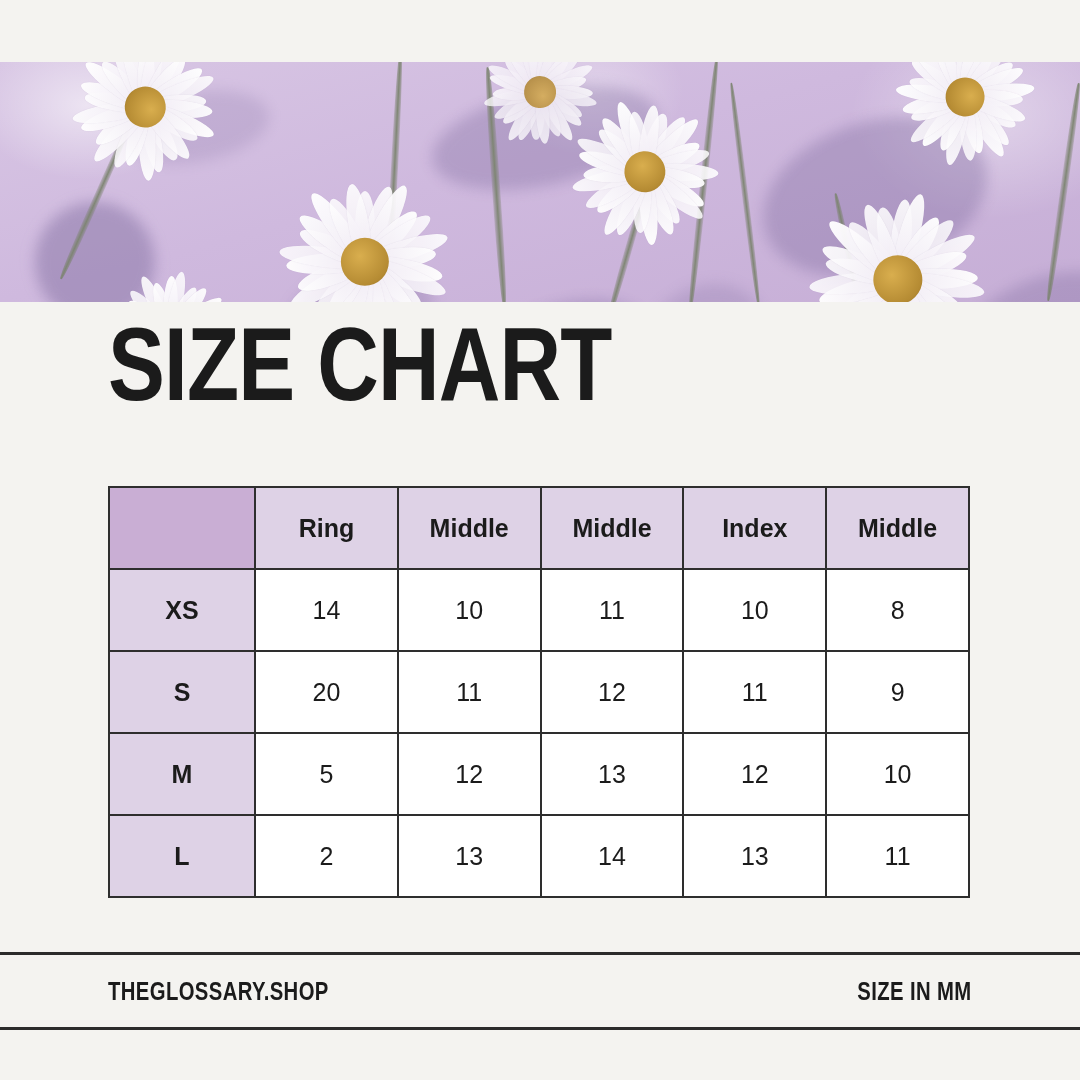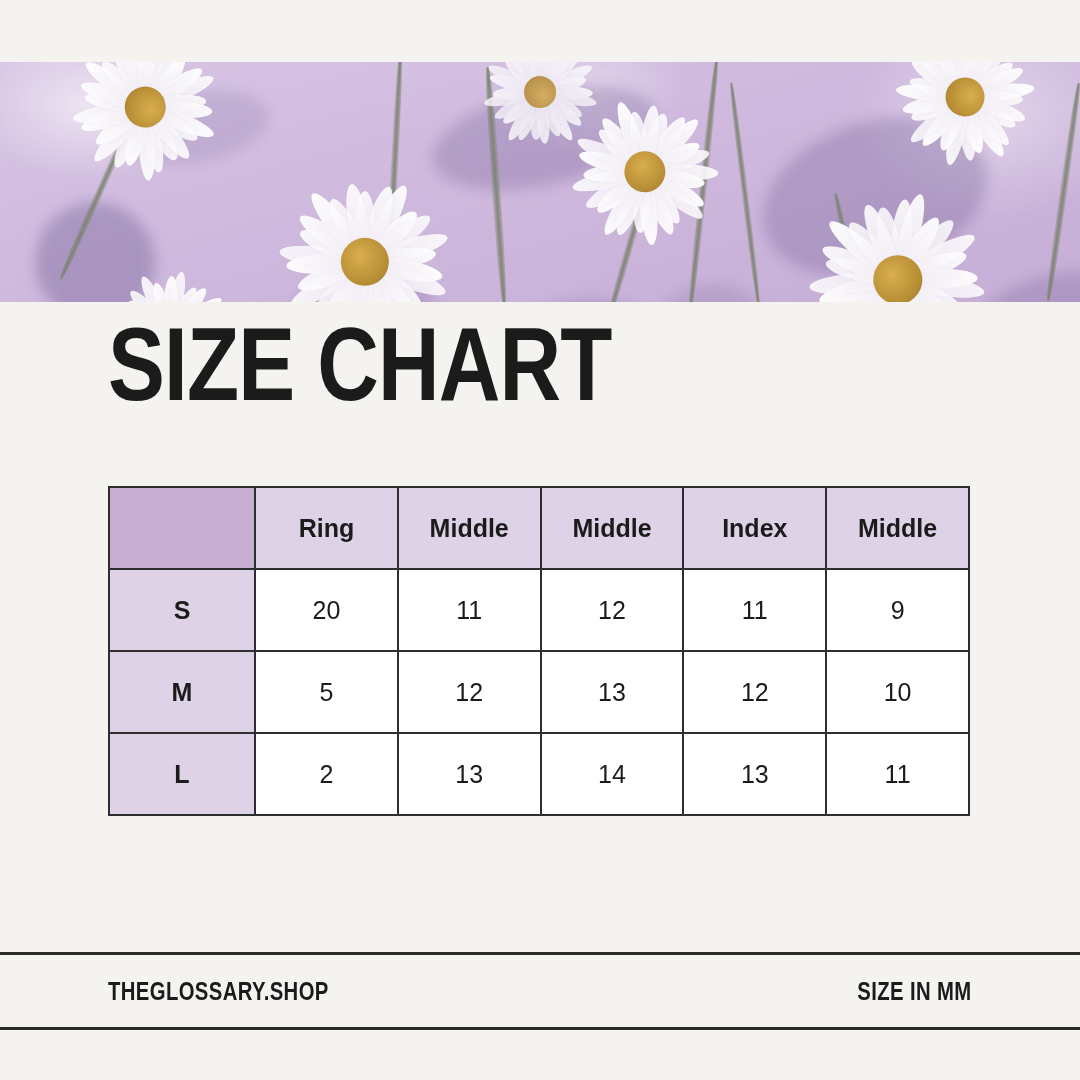--- a/index.html
+++ b/index.html
@@ -397,20 +397,28 @@
       <th class="corner-cell"></th>
     <th class="col-head">Ring</th>
         <th class="col-head">Middle</th>
         <th class="col-head">Middle</th>
         <th class="col-head">Index</th>
         <th class="col-head">Middle</th>
       </tr>
   </thead>
   <tbody>
       <tr>
+        <th class="row-head">XS</th>
+        <td class="data-cell">14</td>
+        <td class="data-cell">10</td>
+        <td class="data-cell">11</td>
+        <td class="data-cell">10</td>
+        <td class="data-cell">8</td>
+      </tr>
+      <tr>
         <th class="row-head">S</th>
         <td class="data-cell">20</td>
         <td class="data-cell">11</td>
         <td class="data-cell">12</td>
         <td class="data-cell">11</td>
         <td class="data-cell">9</td>
       </tr>
       <tr>
         <th class="row-head">M</th>
         <td class="data-cell">5</td>

